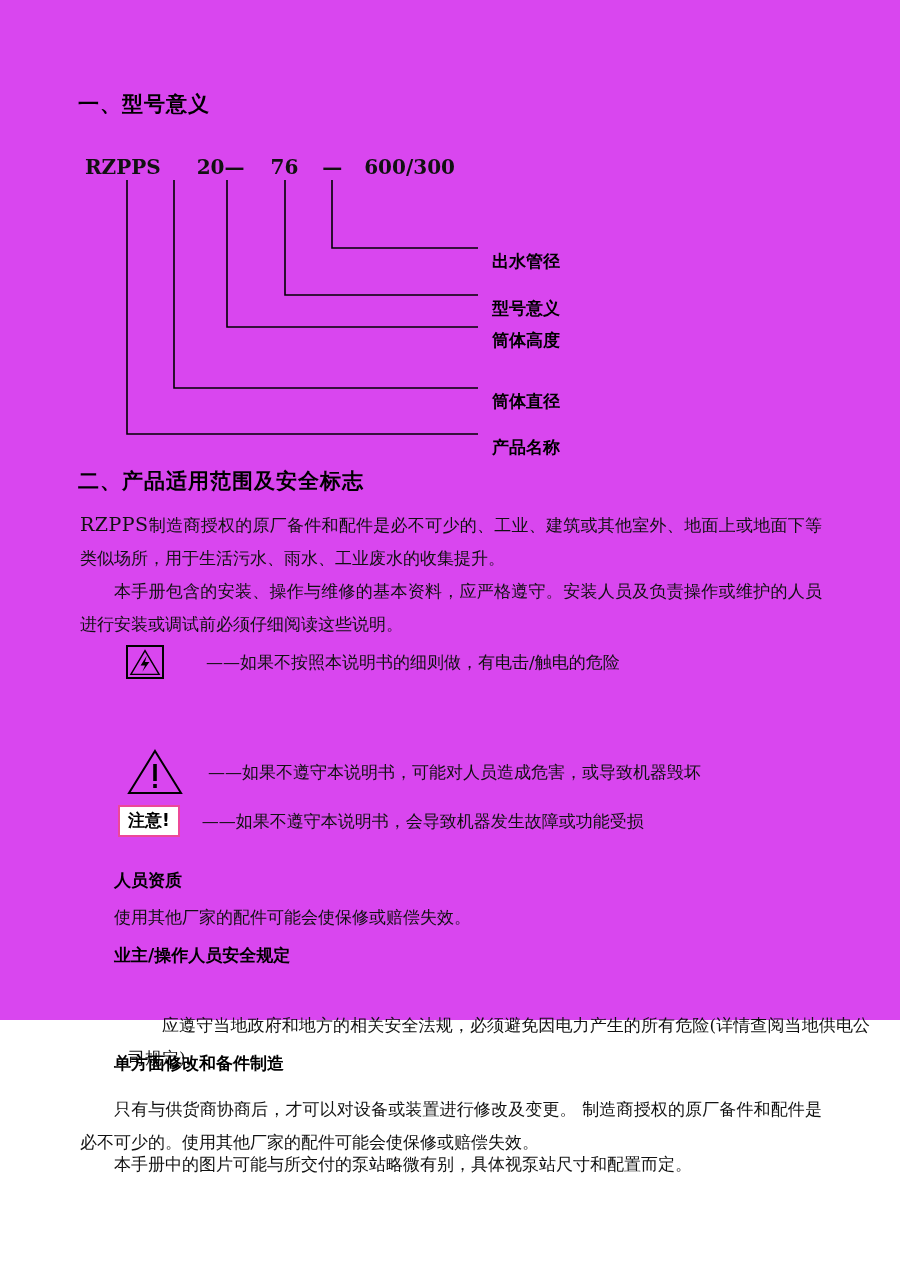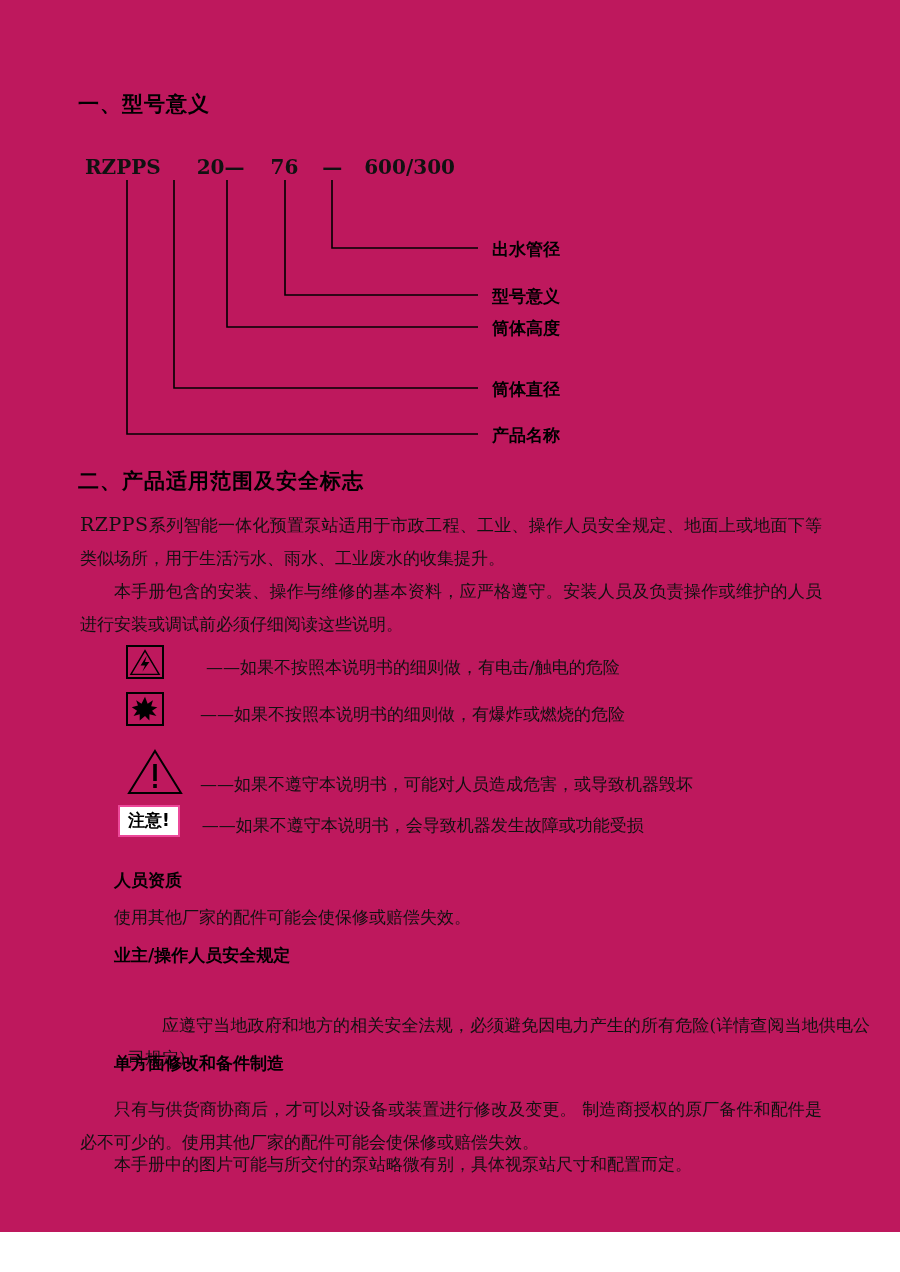--- a/index.html
+++ b/index.html
@@ -12,22 +12,22 @@
     height: 1272px;
     position: relative;
     font-family: "DejaVu Serif", "Liberation Serif", serif;
     color: #111111;
     overflow: hidden;
   }
   .page {
     position: absolute;
     left: 0; top: 0;
     width: 900px;
-    height: 1232px;
-    background: #be185d;
+    height: 1020px;
+    background: #d946ef;
   }
 
   
   .h-section {
     position: absolute;
     font-family: "DejaVu Sans", "Liberation Sans", sans-serif;
     font-weight: bold;
     font-size: 21px;
     letter-spacing: 1px;
     color: #000;
@@ -55,20 +55,21 @@
     height: 1272px;
     pointer-events: none;
   }
   .dlabel {
     position: absolute;
     font-family: "DejaVu Sans", "Liberation Sans", sans-serif;
     font-weight: bold;
     font-size: 17px;
     white-space: nowrap;
     color: #000;
+    margin-top: 12px;
   }
 
   
   .para {
     position: absolute;
     font-family: "DejaVu Serif", "Liberation Serif", serif;
     font-size: 17px;
     line-height: 33px;
     color: #111;
     text-align: justify;
@@ -84,21 +85,21 @@
     font-weight: bold;
     font-size: 17px;
     color: #000;
     white-space: nowrap;
   }
 
   
   .warn-row {
     position: absolute;
     display: flex;
-    align-items: flex-end;
+    align-items: center;
   }
   .warn-text {
     font-family: "DejaVu Serif", "Liberation Serif", serif;
     font-size: 17px;
     white-space: nowrap;
     color: #111;
   }
   .sym-box {
     width: 38px;
     height: 34px;
@@ -151,53 +152,45 @@
 
   <div class="dlabel" style="left:492px; top:238px;">出水管径</div>
   <div class="dlabel" style="left:492px; top:285px;">型号意义</div>
   <div class="dlabel" style="left:492px; top:317px;">筒体高度</div>
   <div class="dlabel" style="left:492px; top:378px;">筒体直径</div>
   <div class="dlabel" style="left:492px; top:424px;">产品名称</div>
 
   <div class="h-section" id="heading2">二、产品适用范围及安全标志</div>
 
   <div class="para" style="left:80px; top:508px; width:742px; text-indent:0;">
-    <span class="big">RZPPS</span><span>系列智能一体化预置泵站适用于市政工程、工业、操作人员安全规定、地面上或地面下等类似场所，用于生活污水、雨水、工业废水的收集提升。</span>
+    <span class="big">RZPPS</span><span>制造商授权的原厂备件和配件是必不可少的、工业、建筑或其他室外、地面上或地面下等类似场所，用于生活污水、雨水、工业废水的收集提升。</span>
   </div>
 
   <div class="para" style="left:80px; top:575px; width:742px; text-indent:34px;">本手册包含的安装、操作与维修的基本资料，应严格遵守。安装人员及负责操作或维护的人员进行安装或调试前必须仔细阅读这些说明。</div>
 
   <div class="warn-row" style="left:126px; top:645px;">
     <div class="sym-box">
       <svg viewBox="0 0 38 34" width="34" height="30" style="position:absolute;left:0;top:0;">
         <polygon points="19,4 35,31 3,31" fill="none" stroke="#000" stroke-width="1.6"></polygon>
         <path d="M21,10 L14,21 L19,21 L16,28 L24,17 L19,17 Z" fill="#000"></path>
       </svg>
     </div>
     <div class="warn-text" style="margin-left:42px;">——如果不按照本说明书的细则做，有电击/触电的危险</div>
   </div>
 
-  <div class="warn-row" style="left:126px; top:692px;">
-    <div class="sym-box">
-      <svg viewBox="0 0 38 34" width="34" height="30" style="position:absolute;left:0;top:0;">
-        <path d="M19,3 L22,11 L28,7 L26,14 L33,15 L27,19 L32,25 L24,23 L24,30 L19,25 L13,30 L13,23 L6,25 L10,19 L4,15 L11,13 L9,7 L15,11 Z" fill="#000"></path>
-      </svg>
-    </div>
-    <div class="warn-text" style="margin-left:36px;">——如果不按照本说明书的细则做，有爆炸或燃烧的危险</div>
-  </div>
 
   <div class="warn-row" style="left:126px; top:748px;">
     <div style="width:58px;height:48px;position:relative;">
       <svg viewBox="0 0 58 48" width="58" height="48" style="position:absolute;left:0;top:0;">
         <polygon points="29,3 55,45 3,45" fill="none" stroke="#000" stroke-width="2"></polygon>
         <rect x="27.2" y="16" width="3.6" height="17" fill="#000"></rect>
         <rect x="27.2" y="36" width="3.6" height="4" fill="#000"></rect>
       </svg>
     </div>
-    <div class="warn-text" style="margin-left:16px;">——如果不遵守本说明书，可能对人员造成危害，或导致机器毁坏</div>
+    <div class="warn-text" style="margin-left:24px;">——如果不遵守本说明书，可能对人员造成危害，或导致机器毁坏</div>
   </div>
 
   <div class="warn-row" style="left:118px; top:805px;">
     <div class="note-box">注意!</div>
     <div class="warn-text" style="margin-left:22px;">——如果不遵守本说明书，会导致机器发生故障或功能受损</div>
   </div>
 
   <div class="sub-h" style="left:114px; top:869px;">人员资质</div>
   <div class="para" style="left:114px; top:901px; width:700px;">使用其他厂家的配件可能会使保修或赔偿失效。</div>
 

